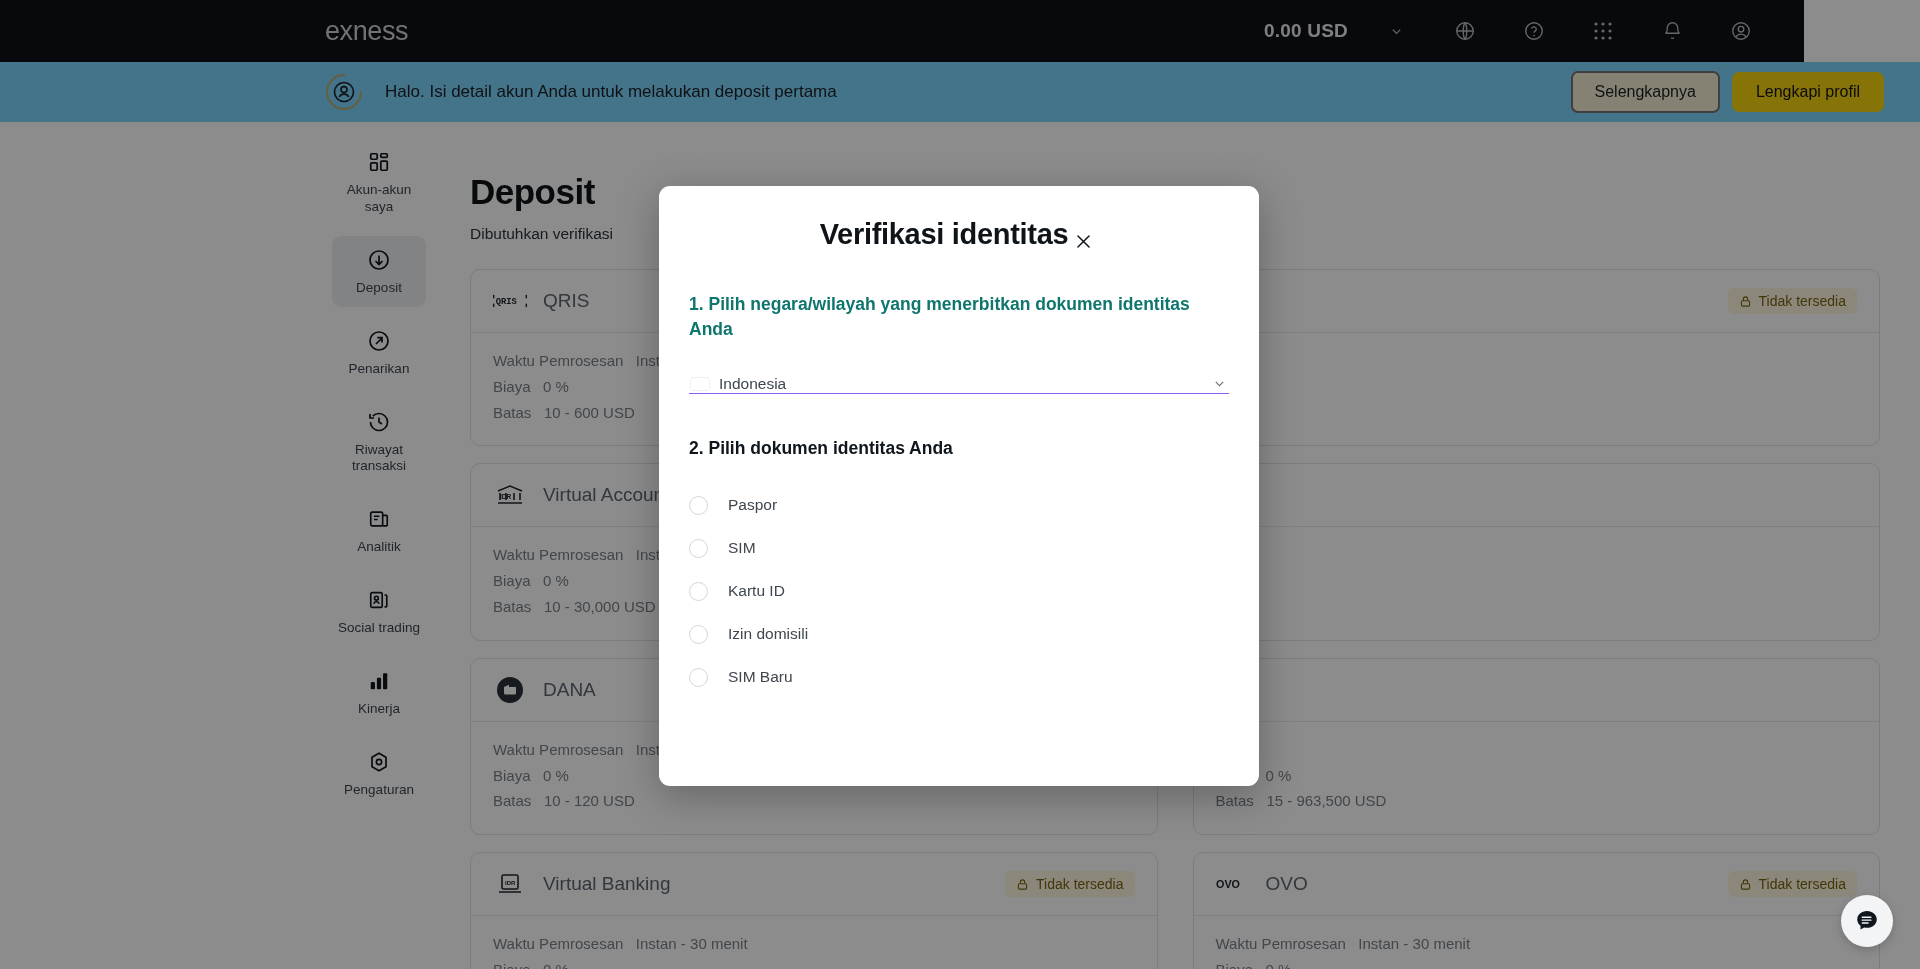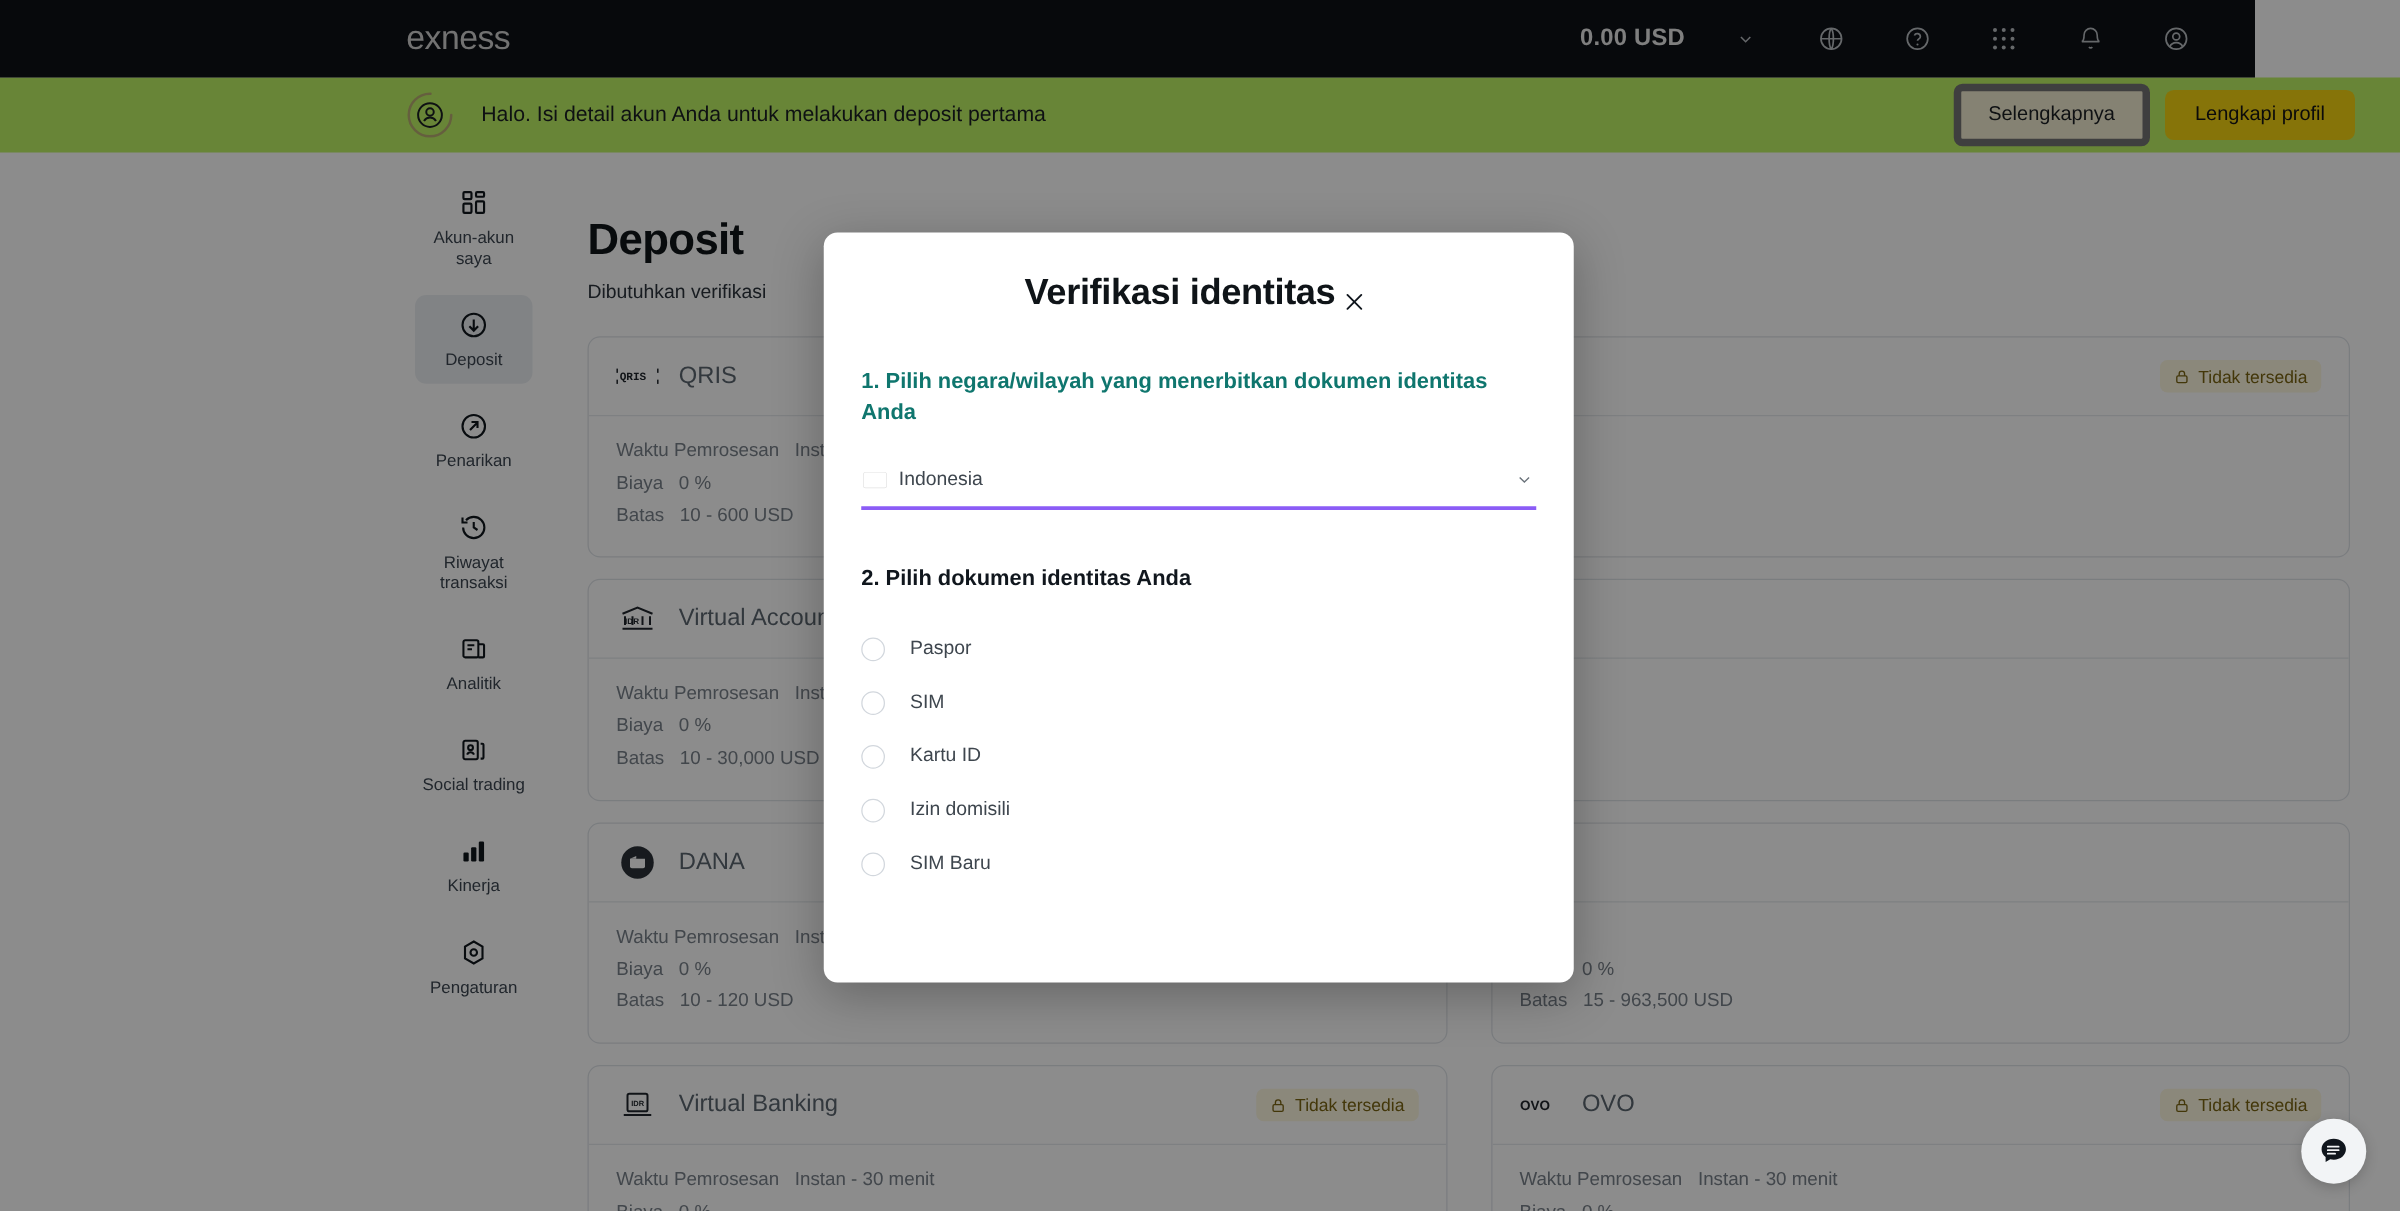--- a/index.html
+++ b/index.html
@@ -28,27 +28,27 @@
     font-size:27px; letter-spacing:-0.4px; color:#cfcfcf; font-weight:400;
   }
   .topright { position:absolute; right:36px; top:0; height:62px; display:flex; align-items:center; gap:15px; }
   .balance { color:#e8e8e8; font-size:19px; font-weight:700; letter-spacing:.2px; padding:0 6px; }
   .hicon { width:54px; height:62px; display:flex; align-items:center; justify-content:center; color:#b9bdc2; }
   .hicon svg { display:block; }
 
   
   .banner {
     position:absolute; top:62px; left:0; width:1920px; height:60px;
-    background:#bef264; display:flex; align-items:center; z-index:9;
+    background:#7dd3fc; display:flex; align-items:center; z-index:9;
   }
   .banner-avatar { position:absolute; left:325px; top:50%; transform:translateY(-50%); width:38px; height:38px; }
   .banner-text { position:absolute; left:385px; top:50%; transform:translateY(-50%); font-size:17px; color:#1b1f23; }
   .banner-btns { position:absolute; right:36px; top:50%; transform:translateY(-50%); display:flex; gap:12px; align-items:center; }
   .btn-outline {
-    background:#f3edd2; border:6px solid #737373; color:#1b1f23;
+    background:#f3edd2; border:2px solid #737373; color:#1b1f23;
     font-size:16px; padding:10px 22px; border-radius:7px; font-family:inherit; cursor:pointer;
   }
   .btn-solid {
     background:#f5d312; border:none; color:#141414;
     font-size:16px; padding:11px 24px; border-radius:7px; font-family:inherit; font-weight:400; cursor:pointer;
   }
 
   
   .sidebar {
     position:absolute; top:122px; left:325px; width:108px; bottom:12px;
@@ -86,22 +86,22 @@
   .modal {
     position:absolute; left:659px; top:186px; width:600px; height:600px;
     background:#fff; border-radius:11px; box-shadow:0 10px 40px rgba(0,0,0,.28);
     padding:0 30px;
   }
   .modal-head { display:flex; align-items:flex-start; justify-content:center; padding-top:32px; }
   .modal-title { font-size:29px; font-weight:700; color:#0f1418; letter-spacing:-0.3px; }
   .modal-close { width:30px; height:30px; display:flex; align-items:center; justify-content:center; cursor:pointer; color:#10161d; margin-top:8px; }
   .step-title { font-size:17.5px; font-weight:700; color:#0f766e; line-height:1.45; margin-top:36px; }
   .select-row {
-    display:flex; align-items:center; gap:10px; border-bottom:3px solid #8b5cf6;
-    padding:10px 2px 12px; margin-top:22px; cursor:pointer;
+    display:flex; align-items:center; gap:10px; border-bottom:1px solid #8b5cf6;
+    padding:10px 2px 0; margin-top:22px; cursor:pointer;
   }
   .flag { width:18px; height:12px; border-radius:1.5px; overflow:hidden; flex:none; box-shadow:0 0 0 .5px rgba(0,0,0,.12); }
   .flag .top { height:50%; background:#d81921; }
   .flag .bot { height:50%; background:#ffffff; }
   .select-value { flex:1; font-size:15.5px; color:#3e464e; }
   .chev { color:#6b737b; display:flex; }
   .step2-title { font-size:17.5px; font-weight:700; color:#10161d; margin-top:44px; }
   .radios { margin-top:25px; }
   .radio-row { display:flex; align-items:center; gap:20px; height:43px; cursor:pointer; }
   .radio { width:19px; height:19px; border-radius:50%; border:1.5px solid #d2d7dd; flex:none; }

